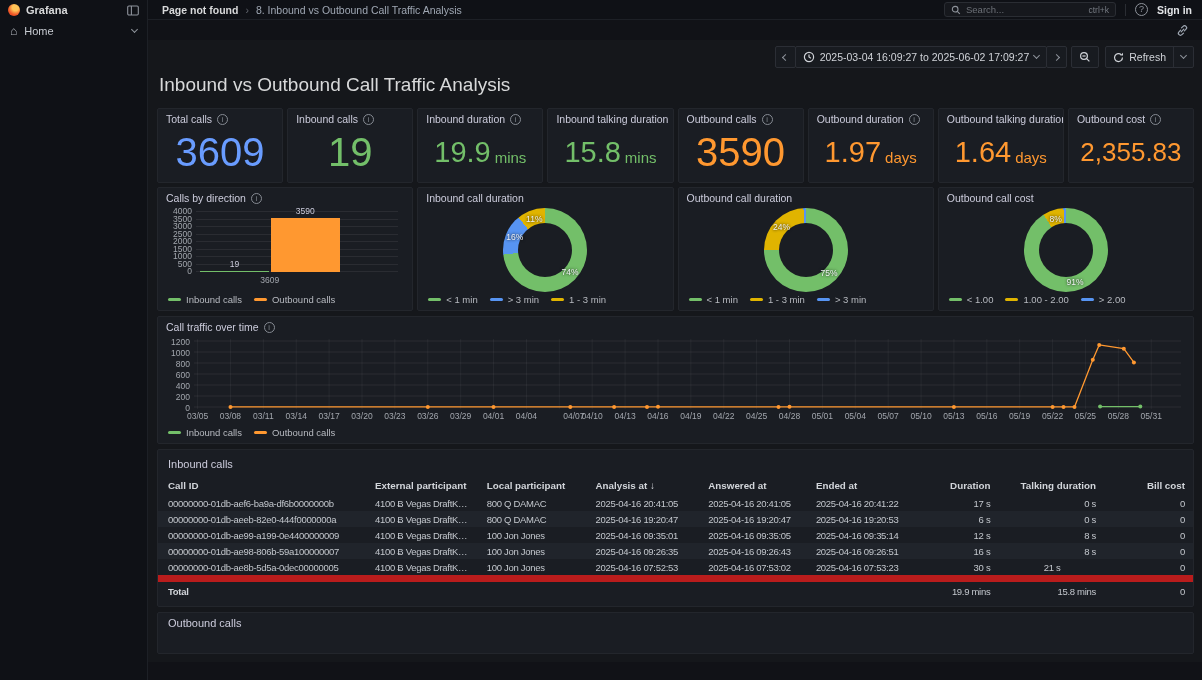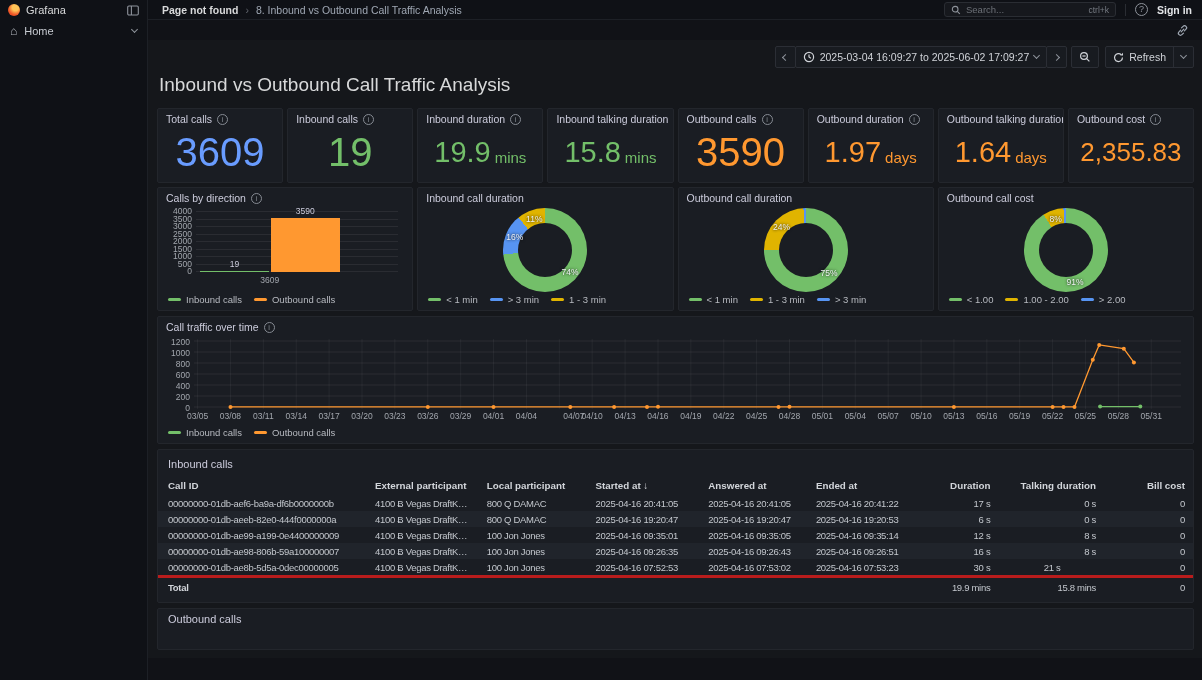--- a/index.html
+++ b/index.html
@@ -5,21 +5,21 @@
   * { box-sizing: border-box; margin: 0; padding: 0; }
   html,body { width:1202px; height:680px; overflow:hidden; }
   body { background:#111217; font-family:"Liberation Sans",sans-serif; color:#ccccdc; }
   .app { display:flex; height:100%; }
 
   
   .sidebar { width:148px; flex:none; background:#0f1116; border-right:1px solid #1d2026; }
   .sidebar-header { height:20px; display:flex; align-items:center; gap:6px; padding:0 8px; }
   .glogo { width:12px; height:12px; border-radius:50%; flex:none;
            background: radial-gradient(circle at 62% 30%, #ffc357 0 28%, #f05a28 62%, #d7341f 100%); }
-  .brand { font-size:11px; font-weight:400; color:#d8d9da; }
+  .brand { font-size:11px; font-weight:700; color:#d8d9da; }
   .dock { margin-left:auto; color:#8e939b; display:flex; }
   .sidebar-home { height:22px; display:flex; align-items:center; gap:7px; padding:0 10px; color:#c7cbd1; font-size:11px; cursor:pointer; }
   .home-glyph { font-size:12px; color:#aeb2b9; line-height:1; }
   .chev { width:5px; height:5px; border-right:1.4px solid #8e939b; border-bottom:1.4px solid #8e939b; display:inline-block; }
   .chev.down { transform:rotate(45deg); margin-top:-3px; }
   .chev.left { transform:rotate(135deg); }
   .chev.right { transform:rotate(-45deg); }
   .sidebar-home .chev { margin-left:auto; }
 
   
@@ -89,21 +89,21 @@
   .ts-xaxis { position:absolute; left:36px; right:12px; bottom:20px; height:12px; }
   .ts-xlab { position:absolute; transform:translateX(-50%); font-size:8.5px; color:#a3a7ae; }
 
   
   .table-panel { padding:4px 0 4px; margin-bottom:5px; }
   .table-title { padding:4px 10px 7px; font-size:11px; color:#ccccdc; }
   table { width:100%; border-collapse:collapse; table-layout:fixed; }
   th { text-align:left; font-weight:700; color:#d2d5da; font-size:9.8px; padding:3px 8px 4px 10px; white-space:nowrap; overflow:hidden; }
   td { font-size:9.5px; letter-spacing:-0.3px; color:#c3c7cd; padding:2.5px 8px 2.5px 10px; white-space:nowrap; overflow:hidden; text-overflow:ellipsis; }
   tbody tr:nth-child(even) { background:#20242b; }
-  tfoot td { border-top:3px solid #b91c1c; padding-top:4px; padding-bottom:5px; }
+  tfoot td { border-top:7px solid #b91c1c; padding-top:4px; padding-bottom:5px; }
   tfoot td:first-child { font-weight:700; color:#d2d5da; }
 
   .outbound-panel { height:42px; }
 </style>
 </head>
 <body>
 
 <div class="app">
   <aside class="sidebar">
     <div class="sidebar-header">
@@ -518,21 +518,21 @@
               <col style="width: 10.4%;">
               <col style="width: 8.2%;">
               <col style="width: 10.2%;">
               <col style="width: 8.6%;">
             </colgroup>
             <thead>
               <tr>
                 <th>Call ID</th>
                 <th>External participant</th>
                 <th>Local participant</th>
-                <th>Started at ↓</th>
+                <th>Analysis at ↓</th>
                 <th>Answered at</th>
                 <th>Ended at</th>
                 <th style="text-align: right;">Duration</th>
                 <th style="text-align: right;">Talking duration</th>
                 <th style="text-align: right;">Bill cost</th>
               </tr>
             </thead>
             <tbody>
               <tr>
                 <td>00000000-01db-aef6-ba9a-df6b0000000b</td>

